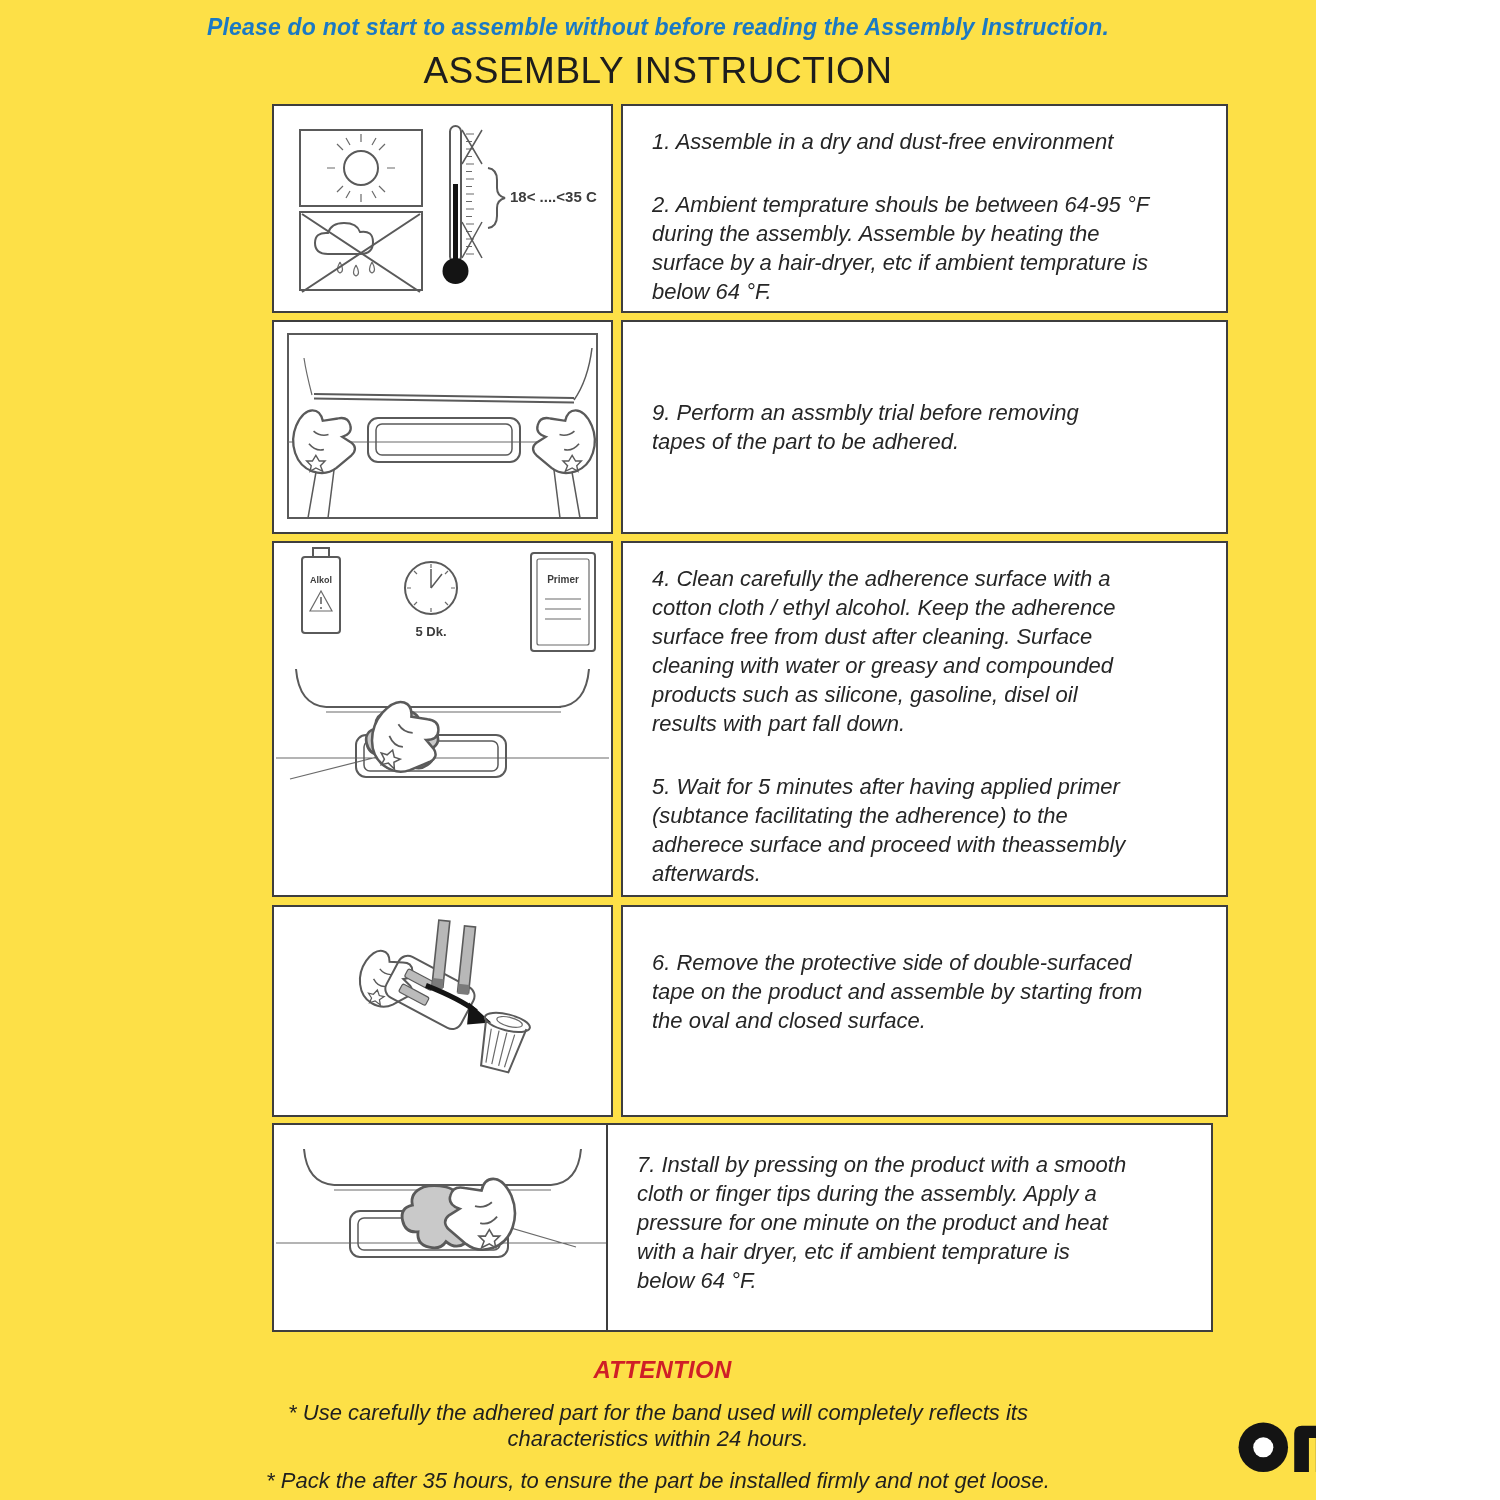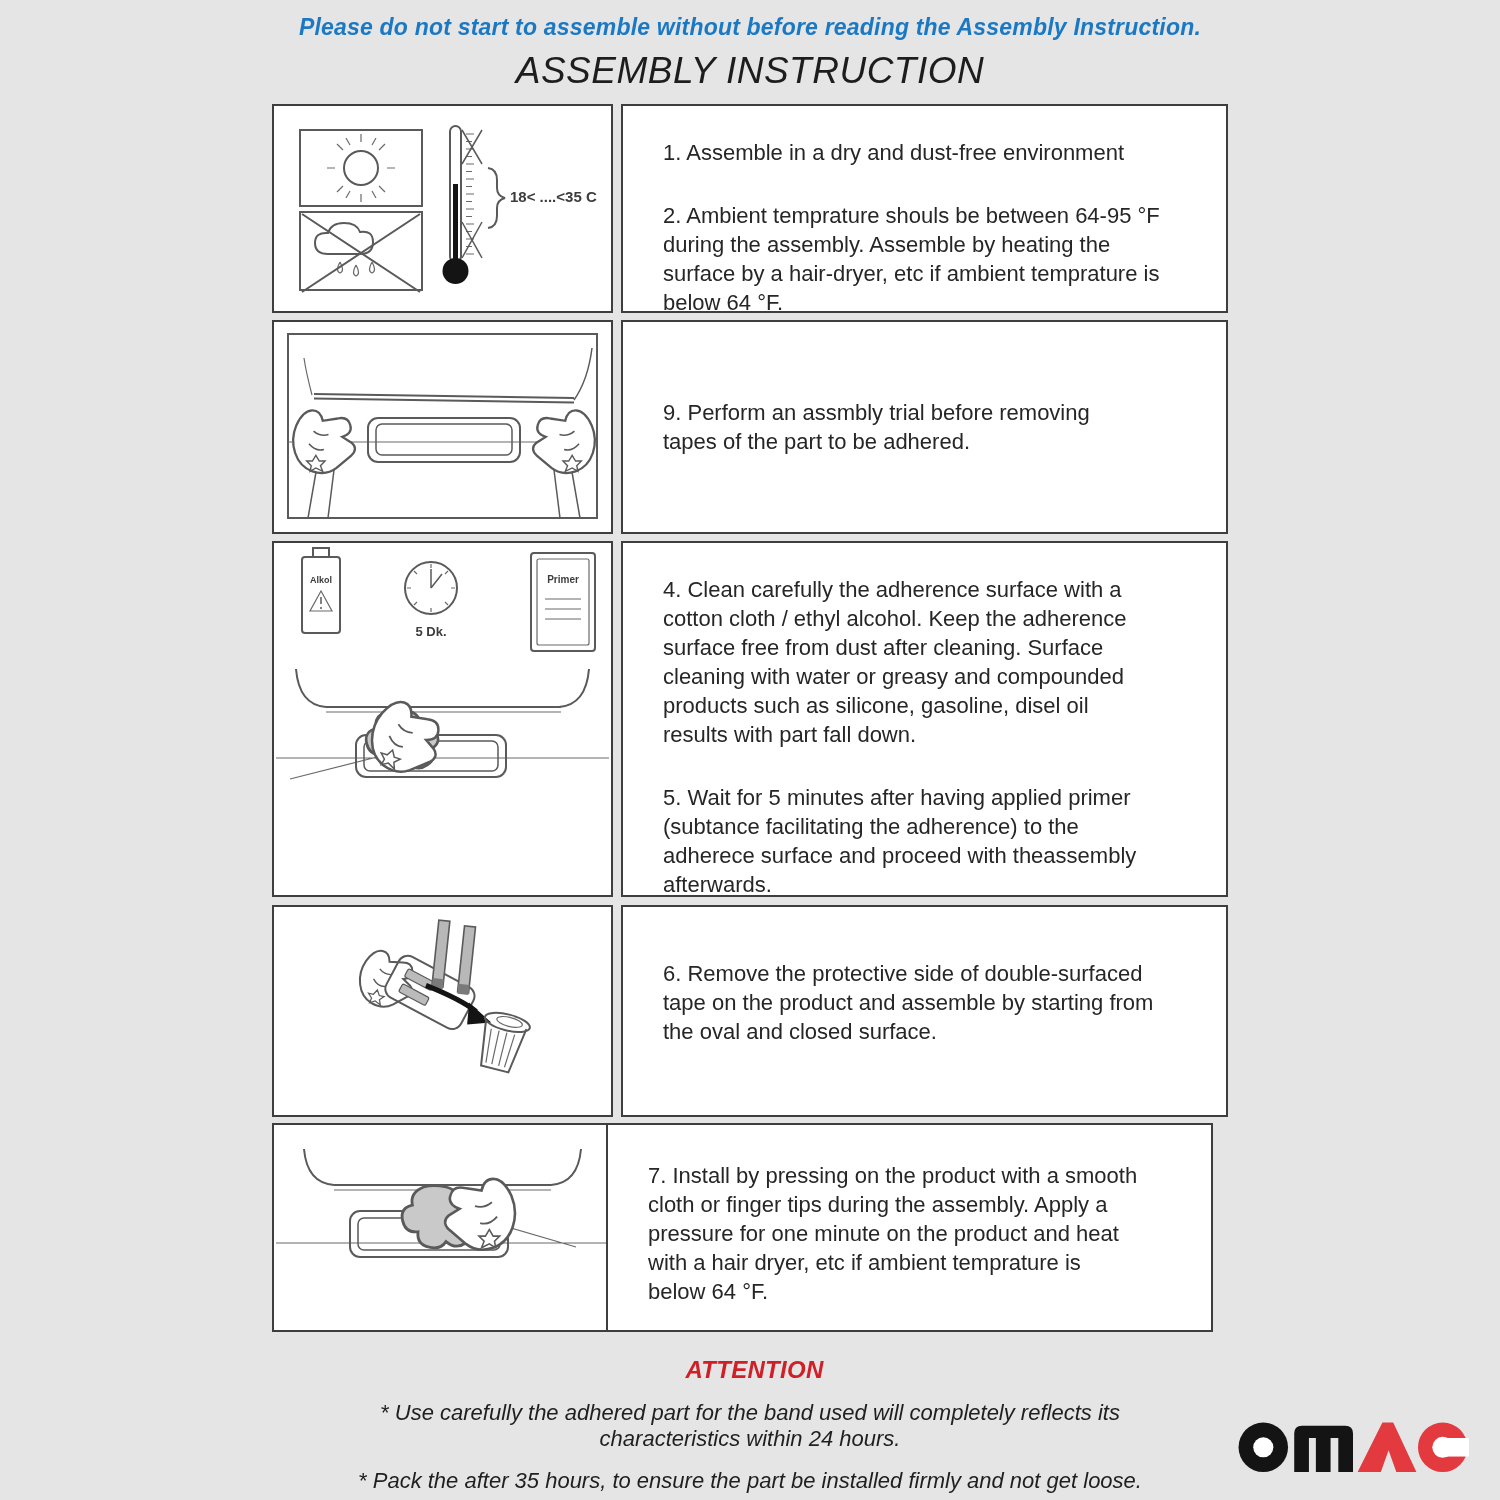--- a/index.html
+++ b/index.html
@@ -1,31 +1,31 @@
 <!DOCTYPE html>
 <html><head>
 <meta charset="utf-8">
 <style>
   html,body { margin:0; padding:0; background:#ffffff; }
   .page {
-    position:relative; width:1500px; height:1500px; background:#e5e5e5;
+    position:relative; width:1316px; height:1500px; background:#fde047;
     font-family:"Liberation Sans","DejaVu Sans",sans-serif; color:#262626; overflow:hidden;
   }
   .notice {
     position:absolute; top:14px; left:0; width:100%; text-align:center;
     font-size:23px; font-weight:bold; font-style:italic; color:#1b79c4; letter-spacing:.2px;
   }
   .doc-title {
     position:absolute; top:50px; left:0; width:100%; text-align:center;
-    font-size:37px; font-style:italic; color:#1d1d1d; letter-spacing:.5px;
+    font-size:37px; color:#1d1d1d; letter-spacing:.5px;
   }
   .box { position:absolute; box-sizing:border-box; border:2px solid #3e3e3e; background:#fff; }
   .illus svg { display:block; width:100%; height:100%; }
   .textbox { padding:0 24px; font-size:22px; line-height:29px; }
-  .textbox p { margin:16px; white-space:pre-line; }
+  .textbox p { margin:5px; white-space:pre-line;font-style:italic; }
   .textbox p + p { margin-top:34px; }
   .pt16 { padding-top:16px; } .pt12 { padding-top:16px; }
   .pt36 { padding-top:36px; } .pt20 { padding-top:20px; }
   .vcenter { display:flex; flex-direction:column; justify-content:center; }
   .attention { position:absolute; top:1356px; left:0; width:100%; text-align:center; }
   .attention h3 {
     margin:0 0 8px 9px; font-size:24px; font-weight:bold; font-style:italic; color:#cf1f27; letter-spacing:.3px;
   }
   .attention p { margin:16px; font-size:22px; font-style:italic; color:#1f1f1f; line-height:26px; white-space:pre-line; }
   .logo { position:absolute; left:1237px; top:1392px; width:232px; height:92px; }

